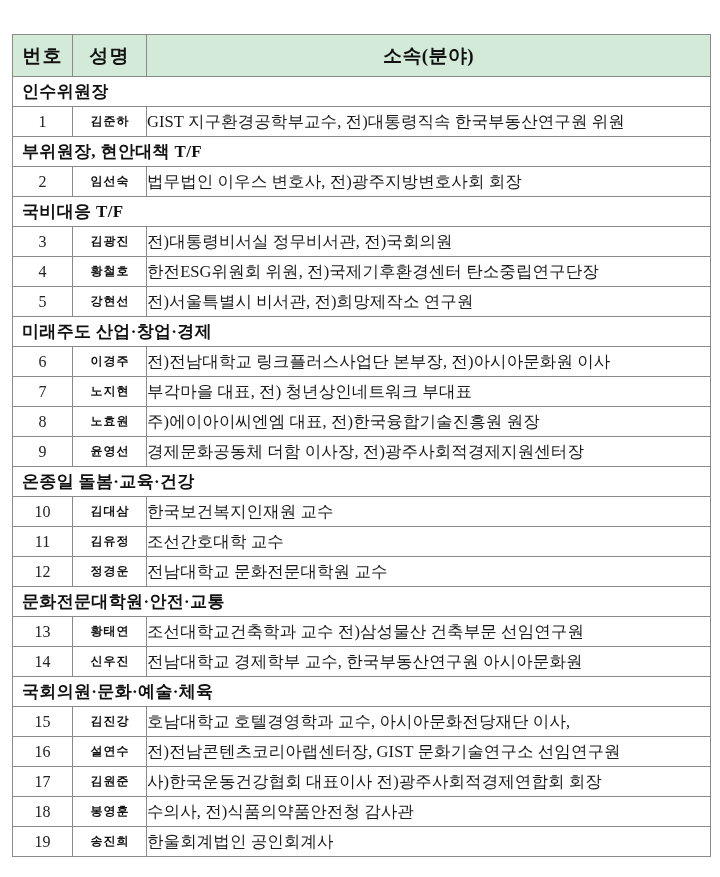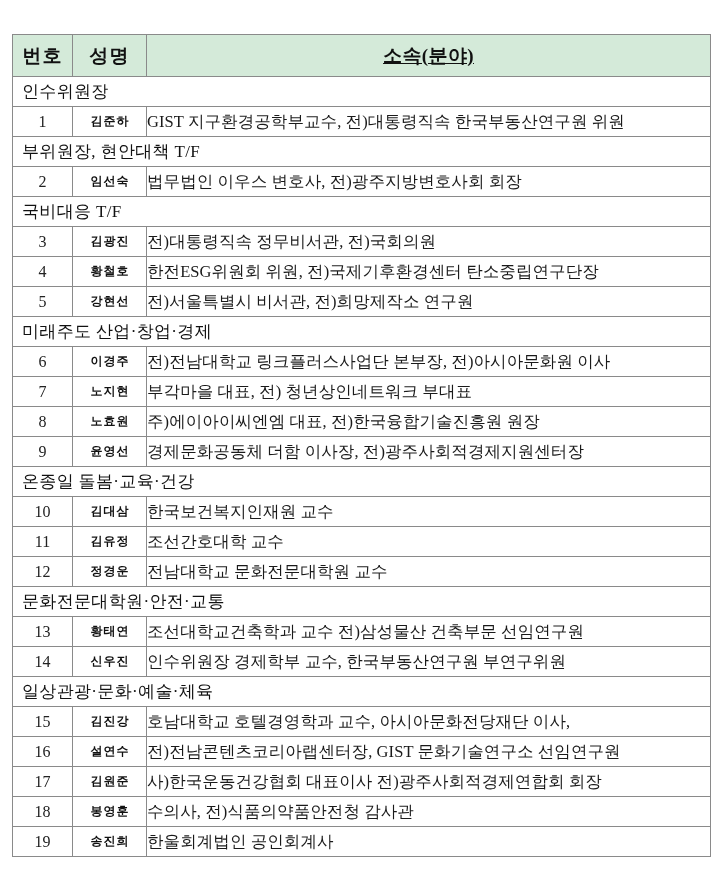--- a/index.html
+++ b/index.html
@@ -50,27 +50,26 @@
     background: #d4ead9;
     height: 41px;
     font-weight: 700;
     font-size: 19px;
     letter-spacing: 0.06em;
     text-align: center;
     color: #111111;
   }
   thead th.affil-head {
     letter-spacing: 0.02em;
-    text-decoration: underline;
   }
 
   
   tr.group-row td {
     height: 29px;
-    font-weight: 400;
+    font-weight: 700;
     font-size: 17px;
     letter-spacing: 0.02em;
     text-align: left;
     padding-left: 9px;
     color: #111111;
     white-space: nowrap;
   }
 
   
   tr.member-row td {
@@ -137,21 +136,21 @@
           <td class="num">2</td>
           <td class="name">임선숙</td>
           <td class="affil">법무법인 이우스 변호사, 전)광주지방변호사회 회장</td>
         </tr>
         <tr class="group-row">
           <td colspan="3">국비대응 T/F</td>
         </tr>
         <tr class="member-row">
           <td class="num">3</td>
           <td class="name">김광진</td>
-          <td class="affil">전)대통령직속 정무비서관, 전)국회의원</td>
+          <td class="affil">전)대통령비서실 정무비서관, 전)국회의원</td>
         </tr>
         <tr class="member-row">
           <td class="num">4</td>
           <td class="name">황철호</td>
           <td class="affil">한전ESG위원회 위원, 전)국제기후환경센터 탄소중립연구단장</td>
         </tr>
         <tr class="member-row">
           <td class="num">5</td>
           <td class="name">강현선</td>
           <td class="affil">전)서울특별시 비서관, 전)희망제작소 연구원</td>
@@ -201,24 +200,24 @@
           <td colspan="3">문화전문대학원·안전·교통</td>
         </tr>
         <tr class="member-row">
           <td class="num">13</td>
           <td class="name">황태연</td>
           <td class="affil">조선대학교건축학과 교수 전)삼성물산 건축부문 선임연구원</td>
         </tr>
         <tr class="member-row">
           <td class="num">14</td>
           <td class="name">신우진</td>
-          <td class="affil">인수위원장 경제학부 교수, 한국부동산연구원 부연구위원</td>
-        </tr>
-        <tr class="group-row">
-          <td colspan="3">일상관광·문화·예술·체육</td>
+          <td class="affil">전남대학교 경제학부 교수, 한국부동산연구원 아시아문화원</td>
+        </tr>
+        <tr class="group-row">
+          <td colspan="3">국회의원·문화·예술·체육</td>
         </tr>
         <tr class="member-row">
           <td class="num">15</td>
           <td class="name">김진강</td>
           <td class="affil">호남대학교 호텔경영학과 교수, 아시아문화전당재단 이사,</td>
         </tr>
         <tr class="member-row">
           <td class="num">16</td>
           <td class="name">설연수</td>
           <td class="affil">전)전남콘텐츠코리아랩센터장, GIST 문화기술연구소 선임연구원</td>

